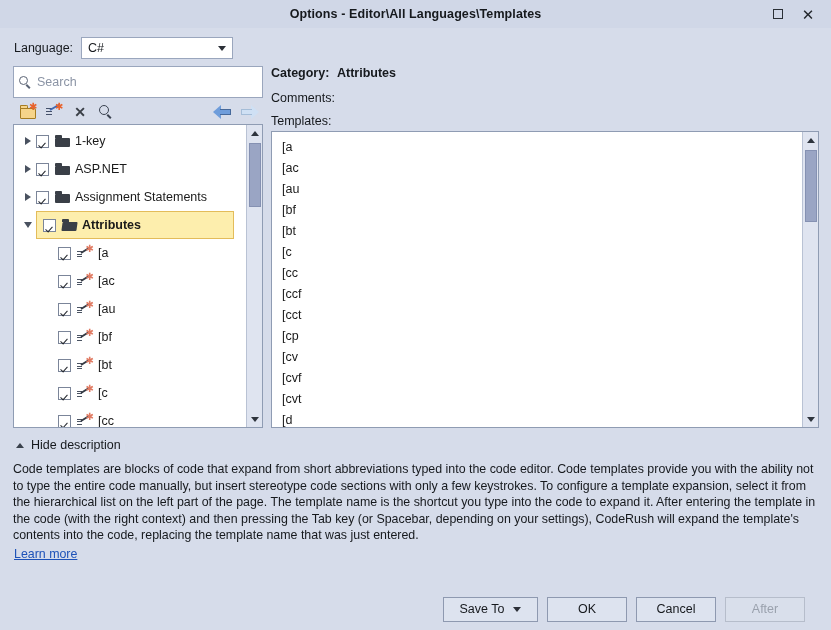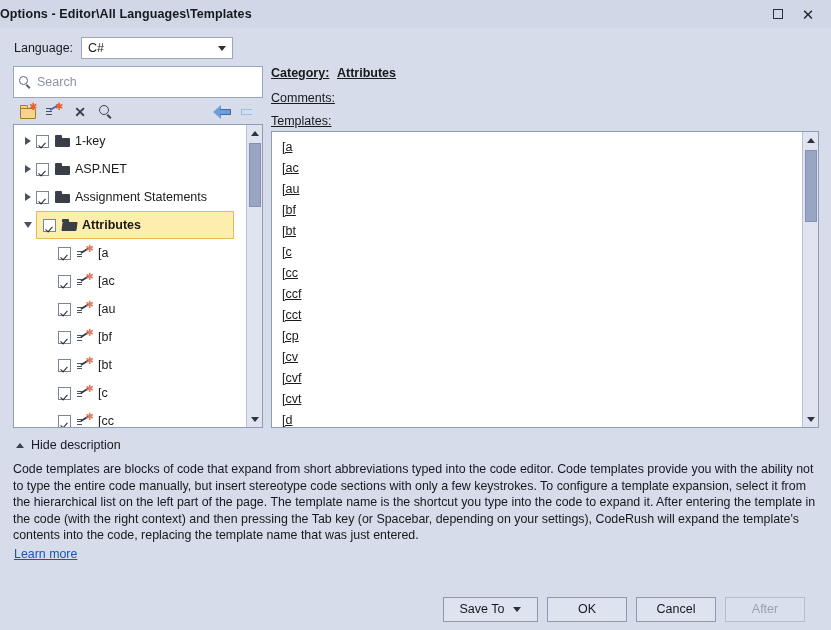--- a/index.html
+++ b/index.html
@@ -16,21 +16,21 @@
 
   
   .titlebar{
     height:28px; width:100%;
     background:#d0d7e7;
     display:flex; align-items:center;
     position:relative;
   }
   .title-text{
     position:absolute; left:0; right:0;
-    text-align:left;
+    text-align:center;
     font-size:12.5px; font-weight:600; color:#16191d;
     letter-spacing:.1px;
   }
   .win-buttons{ margin-left:auto; display:flex; align-items:center; height:28px; padding-right:8px; z-index:2;}
   .win-btn{
     width:30px;height:26px;display:flex;align-items:center;justify-content:center;
     color:#22262c;
   }
   .sq{ width:10px;height:10px;border:1.6px solid #2a2f36; }
   .xg{ font-size:15px; line-height:1; font-family:"Liberation Sans",sans-serif; }
@@ -174,21 +174,21 @@
     display:flex; flex-direction:column; align-items:center;
   }
   .sb-btn{ width:16px;height:16px;display:flex;align-items:center;justify-content:center;flex:none; }
   .sb-up{ width:0;height:0;border-left:4px solid transparent;border-right:4px solid transparent;border-bottom:5px solid #2e3views; }
   .sb-up{ border-bottom:5px solid #2e343d; }
   .sb-dn{ width:0;height:0;border-left:4px solid transparent;border-right:4px solid transparent;border-top:5px solid #2e343d; }
   .sb-track{ flex:1; width:16px; position:relative; }
   .sb-thumb{ position:absolute; left:2px; width:12px; background:#9aa5c4; border:1px solid #8591b2; }
 
   
-  .right-pane{ flex:1; display:flex; flex-direction:column;text-decoration:underline; }
+  .right-pane{ flex:1; display:flex; flex-direction:column; }
   .cat-row{ display:flex; align-items:baseline; height:19px; font-size:12.5px; }
   .cat-label{ font-weight:700; color:#16191d; width:66px; }
   .cat-val{ font-weight:700; color:#16191d; }
   .cmt-row{ display:flex; align-items:center; height:23px; margin-top:1px; }
   .cmt-label{ width:66px; font-size:12.5px; color:#16191d; }
   .cmt-input{
     flex:1; height:22px; background:#fff; border:1px solid #8f9cb3;
     font-size:12.5px; color:#16191d; padding:0 4px; display:flex; align-items:center;
     overflow:hidden; white-space:nowrap;
   }

